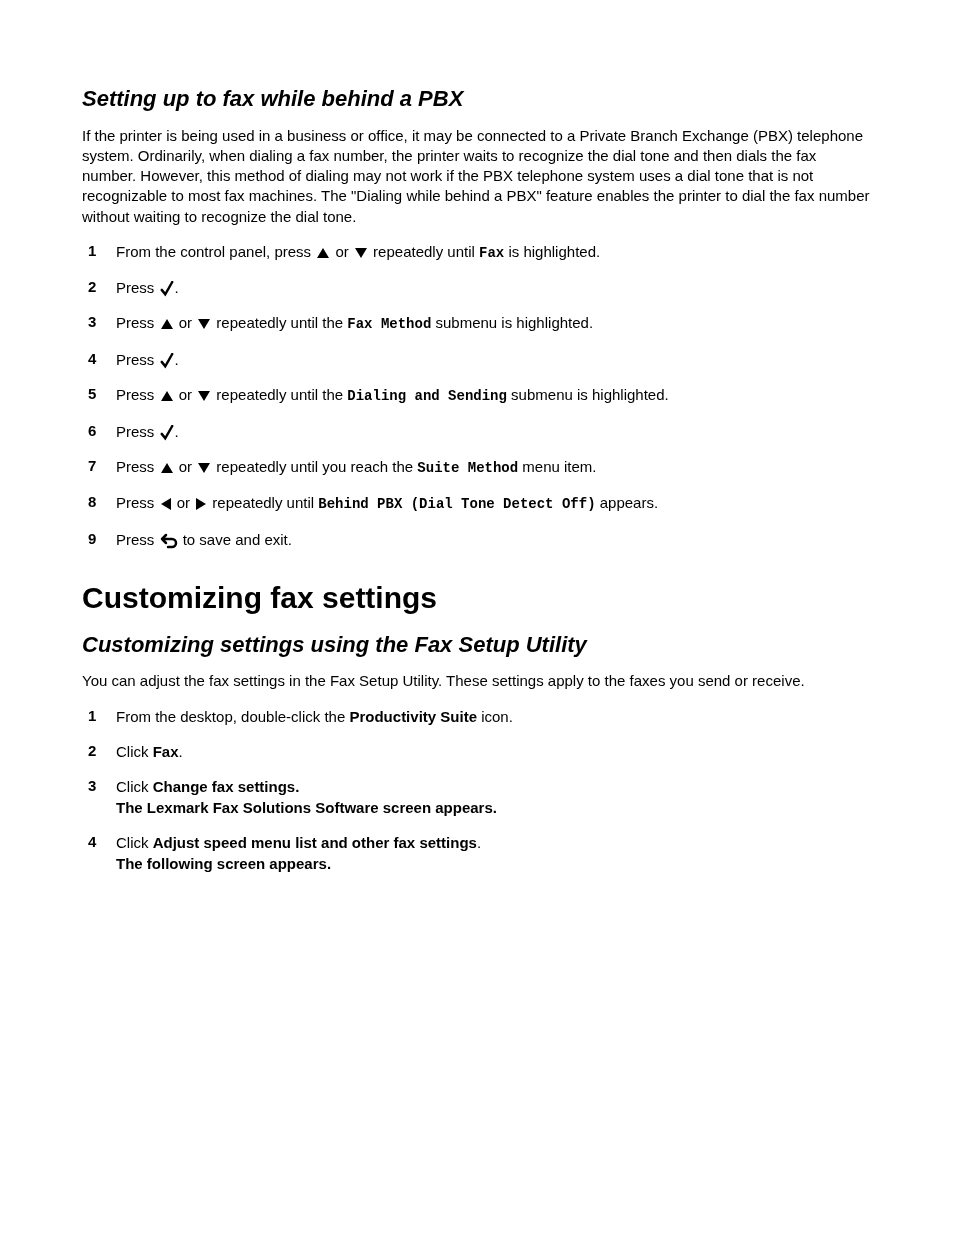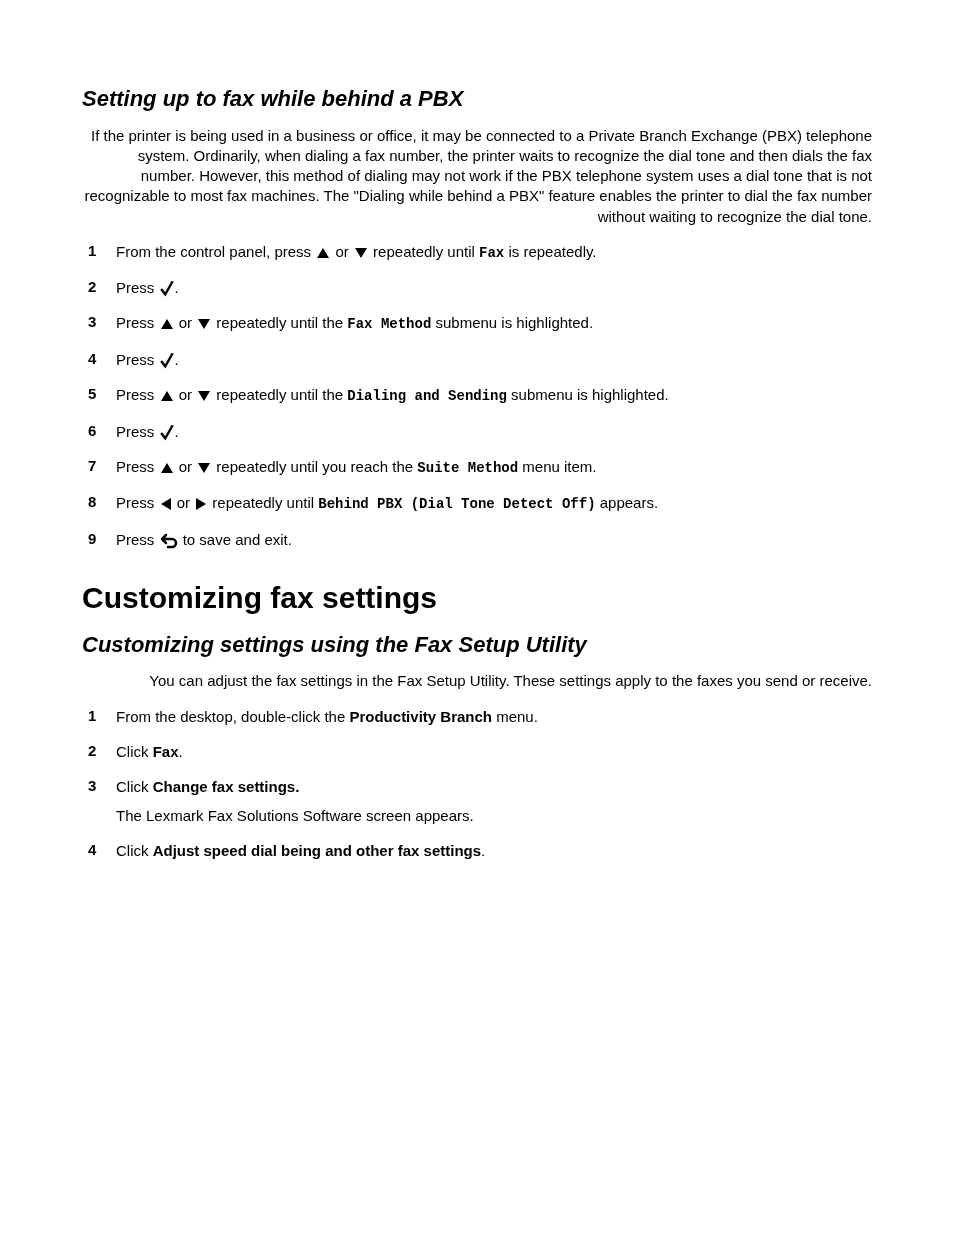--- a/index.html
+++ b/index.html
@@ -19,21 +19,20 @@
       margin: 0 0 12px 0;
     }
     h1.main {
       font-size: 30px;
       font-weight: bold;
       margin: 28px 0 14px 0;
     }
     p.body {
       margin: 0 0 14px 0;
       line-height: 1.35;
-      text-align: right;
     }
     ol.steps {
       list-style: none;
       padding: 0;
       margin: 0 0 10px 0;
     }
     ol.steps > li {
       display: flex;
       align-items: flex-start;
       margin: 0 0 14px 0;
@@ -44,21 +43,21 @@
       flex: 0 0 28px;
       text-align: left;
       padding-left: 6px;
     }
     ol.steps .txt {
       flex: 1;
       line-height: 1.4;
     }
     .txt .sub {
       display: block;
-      margin-top: 8px;
+      font-weight: bold;
     }
     .mono {
       font-family: "Courier New", Courier, monospace;
       font-weight: bold;
       font-size: 14px;
     }
     .bold {
       font-weight: bold;
     }
     svg.icon {
@@ -97,21 +96,21 @@
 <p class="body">If the printer is being used in a business or office, it may be connected to a Private Branch Exchange (PBX) telephone system. Ordinarily, when dialing a fax number, the printer waits to recognize the dial tone and then dials the fax number. However, this method of dialing may not work if the PBX telephone system uses a dial tone that is not recognizable to most fax machines. The "Dialing while behind a PBX" feature enables the printer to dial the fax number without waiting to recognize the dial tone.</p>
 
 <ol class="steps">
   <li>
     <span class="num">1</span>
     <span class="txt">
       <span>From the control panel, press </span><svg class="icon" width="14" height="12">
           <use href="#up"></use>
         </svg><span> or </span><svg class="icon" width="14" height="12">
           <use href="#down"></use>
-        </svg><span> repeatedly until </span><span class="mono">Fax</span><span> is repeatedly.</span>
+        </svg><span> repeatedly until </span><span class="mono">Fax</span><span> is highlighted.</span>
     </span>
   </li>
   <li>
     <span class="num">2</span>
     <span class="txt">
       <span>Press </span><svg class="icon" width="14" height="16">
           <use href="#check"></use>
         </svg><span>.</span>
     </span>
   </li>
@@ -184,35 +183,36 @@
 <h1 class="main">Customizing fax settings</h1>
 
 <h2 class="section">Customizing settings using the Fax Setup Utility</h2>
 
 <p class="body">You can adjust the fax settings in the Fax Setup Utility. These settings apply to the faxes you send or receive.</p>
 
 <ol class="steps">
   <li>
     <span class="num">1</span>
     <span class="txt">
-      <span>From the desktop, double-click the </span><span class="bold">Productivity Branch</span><span> menu.</span>
+      <span>From the desktop, double-click the </span><span class="bold">Productivity Suite</span><span> icon.</span>
     </span>
   </li>
   <li>
     <span class="num">2</span>
     <span class="txt">
       <span>Click </span><span class="bold">Fax</span><span>.</span>
     </span>
   </li>
   <li>
     <span class="num">3</span>
     <span class="txt">
       <span>Click </span><span class="bold">Change fax settings.</span>
       <span class="sub">The Lexmark Fax Solutions Software screen appears.</span>
     </span>
   </li>
   <li>
     <span class="num">4</span>
     <span class="txt">
-      <span>Click </span><span class="bold">Adjust speed dial being and other fax settings</span><span>.</span>
+      <span>Click </span><span class="bold">Adjust speed menu list and other fax settings</span><span>.</span>
+      <span class="sub">The following screen appears.</span>
     </span>
   </li>
 </ol>
 
 </body></html>

